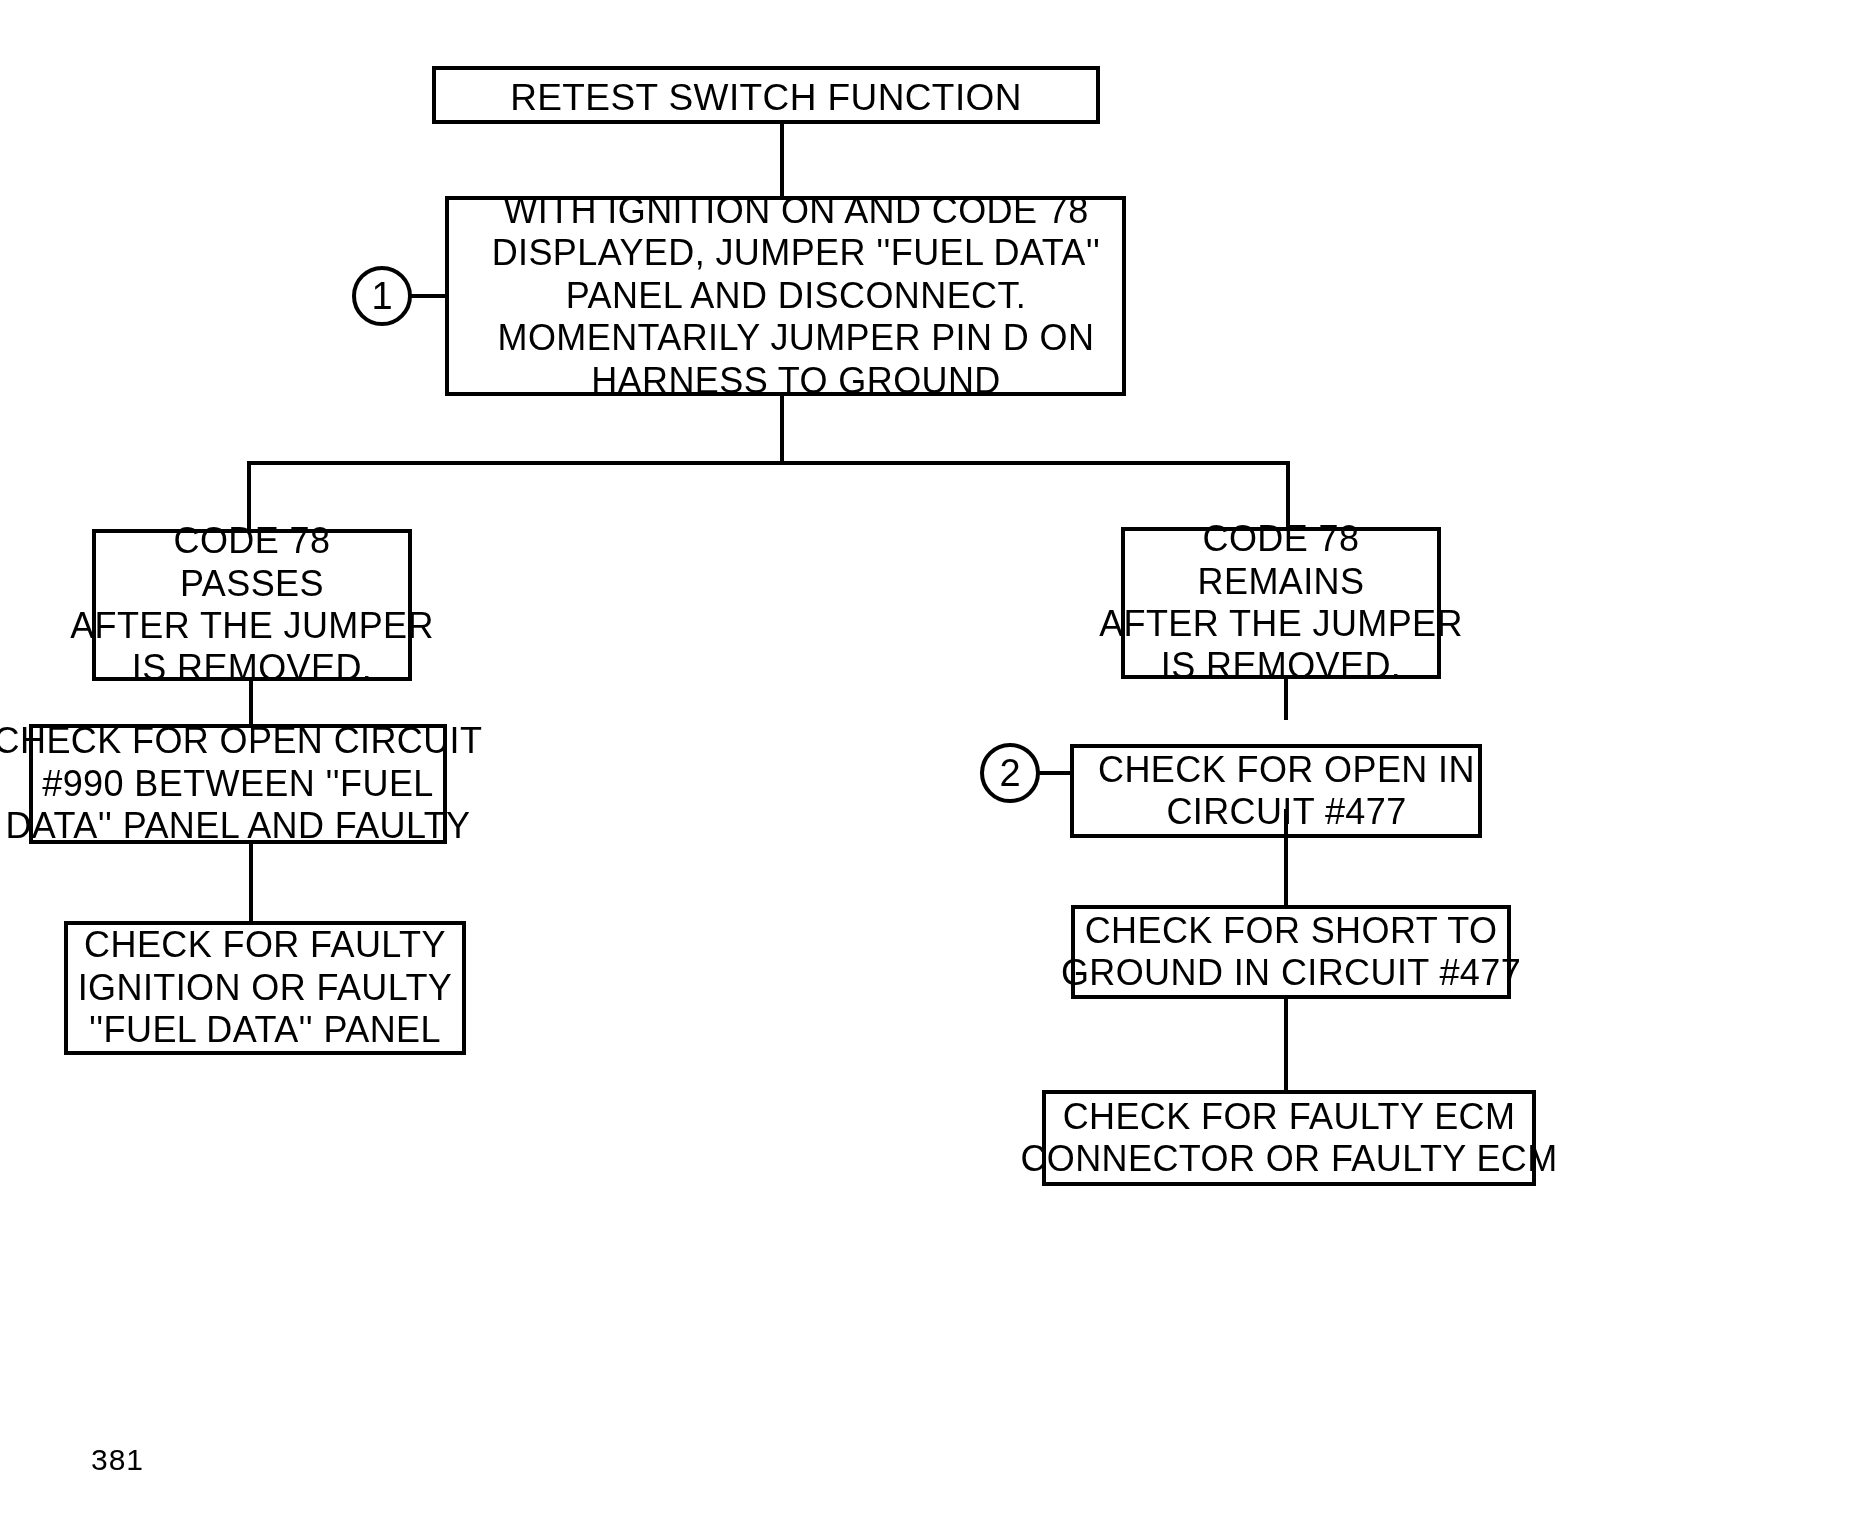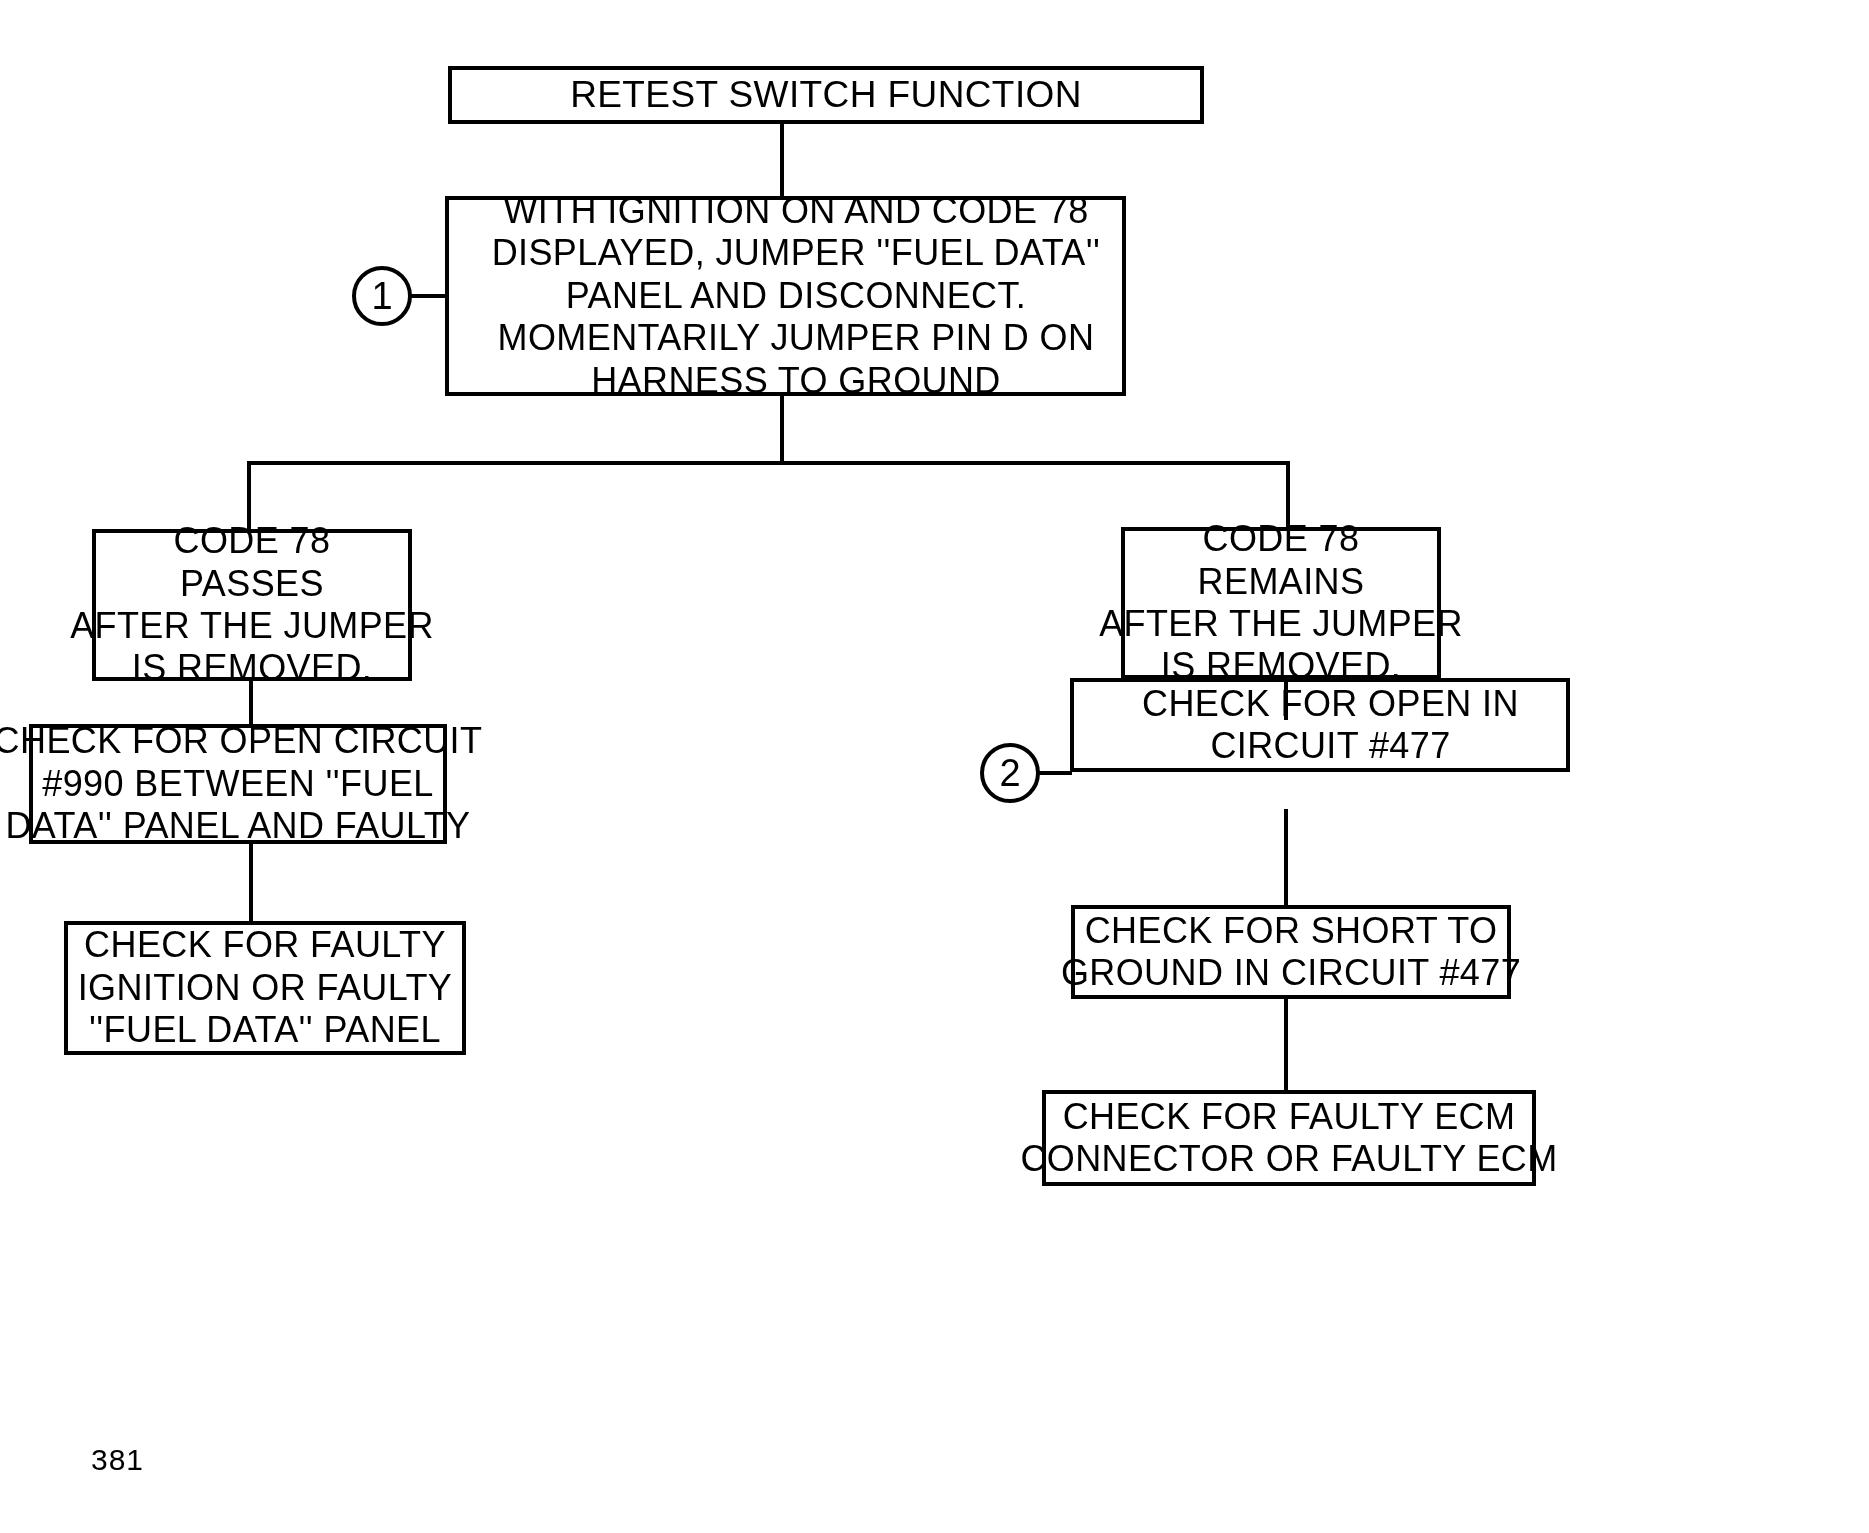--- a/index.html
+++ b/index.html
@@ -69,21 +69,21 @@
   .t-title  { font-size: 37px; }
   .t-step1  { font-size: 36px; }
   .t-branch { font-size: 36px; }
   .t-body   { font-size: 36px; }
 </style>
 </head>
 <body>
 
 <div id="page">
 
-  <div class="box t-title" style="left:448px; top:66px; width:756px; height:58px;">
+  <div class="box t-title" style="left:432px; top:66px; width:668px; height:58px;justify-content:flex-end;">
     <span class="line">RETEST SWITCH FUNCTION</span>
   </div>
 
   <div class="vline" style="left:780px; top:122px; height:76px;"></div>
 
   <div class="circle" style="left:352px; top:266px; width:60px; height:60px;">
     <span>1</span>
   </div>
   <div class="hline" style="left:410px; top:294px; width:38px;"></div>
 
@@ -130,21 +130,21 @@
     <span class="line">IS REMOVED.</span>
   </div>
 
   <div class="vline" style="left:1284px; top:676px; height:44px;"></div>
 
   <div class="circle" style="left:980px; top:743px; width:60px; height:60px;">
     <span>2</span>
   </div>
   <div class="hline" style="left:1038px; top:771px; width:34px;"></div>
 
-  <div class="box t-body" style="left:1070px; top:678px; width:500px; height:94px;padding-left:21px;">
+  <div class="box t-body" style="left:1070px; top:744px; width:412px; height:94px;padding-left:21px;">
     <span class="line">CHECK FOR OPEN IN</span>
     <span class="line">CIRCUIT #477</span>
   </div>
 
   <div class="vline" style="left:1284px; top:809px; height:98px;"></div>
 
   <div class="box t-body" style="left:1071px; top:905px; width:440px; height:94px;">
     <span class="line">CHECK FOR SHORT TO</span>
     <span class="line">GROUND IN CIRCUIT #477</span>
   </div>

